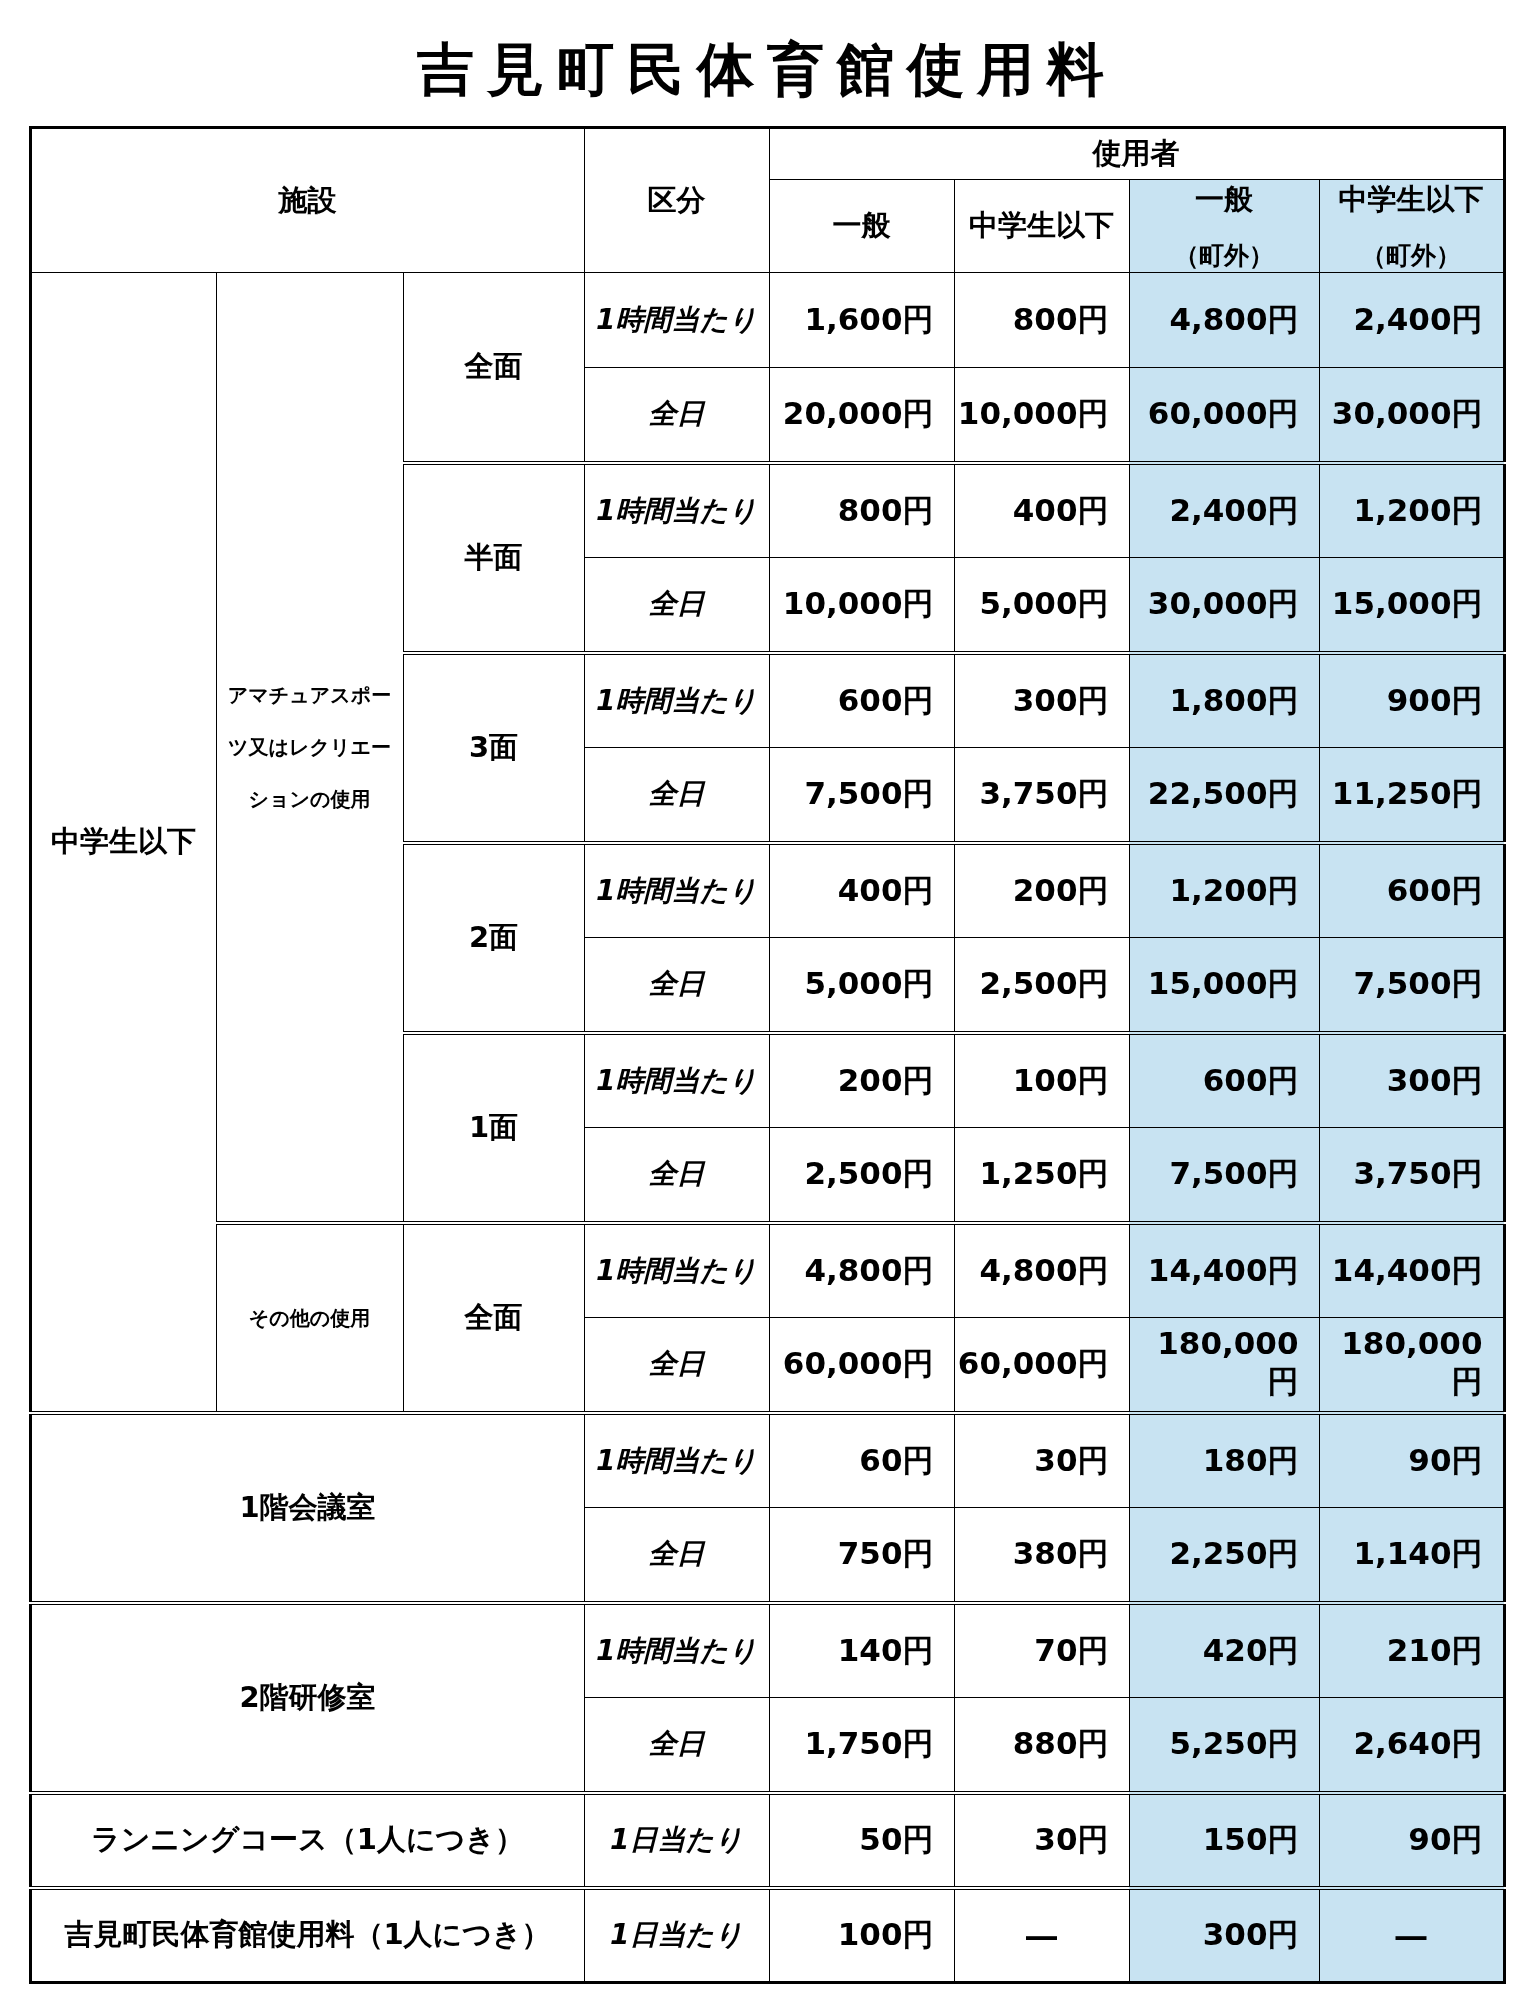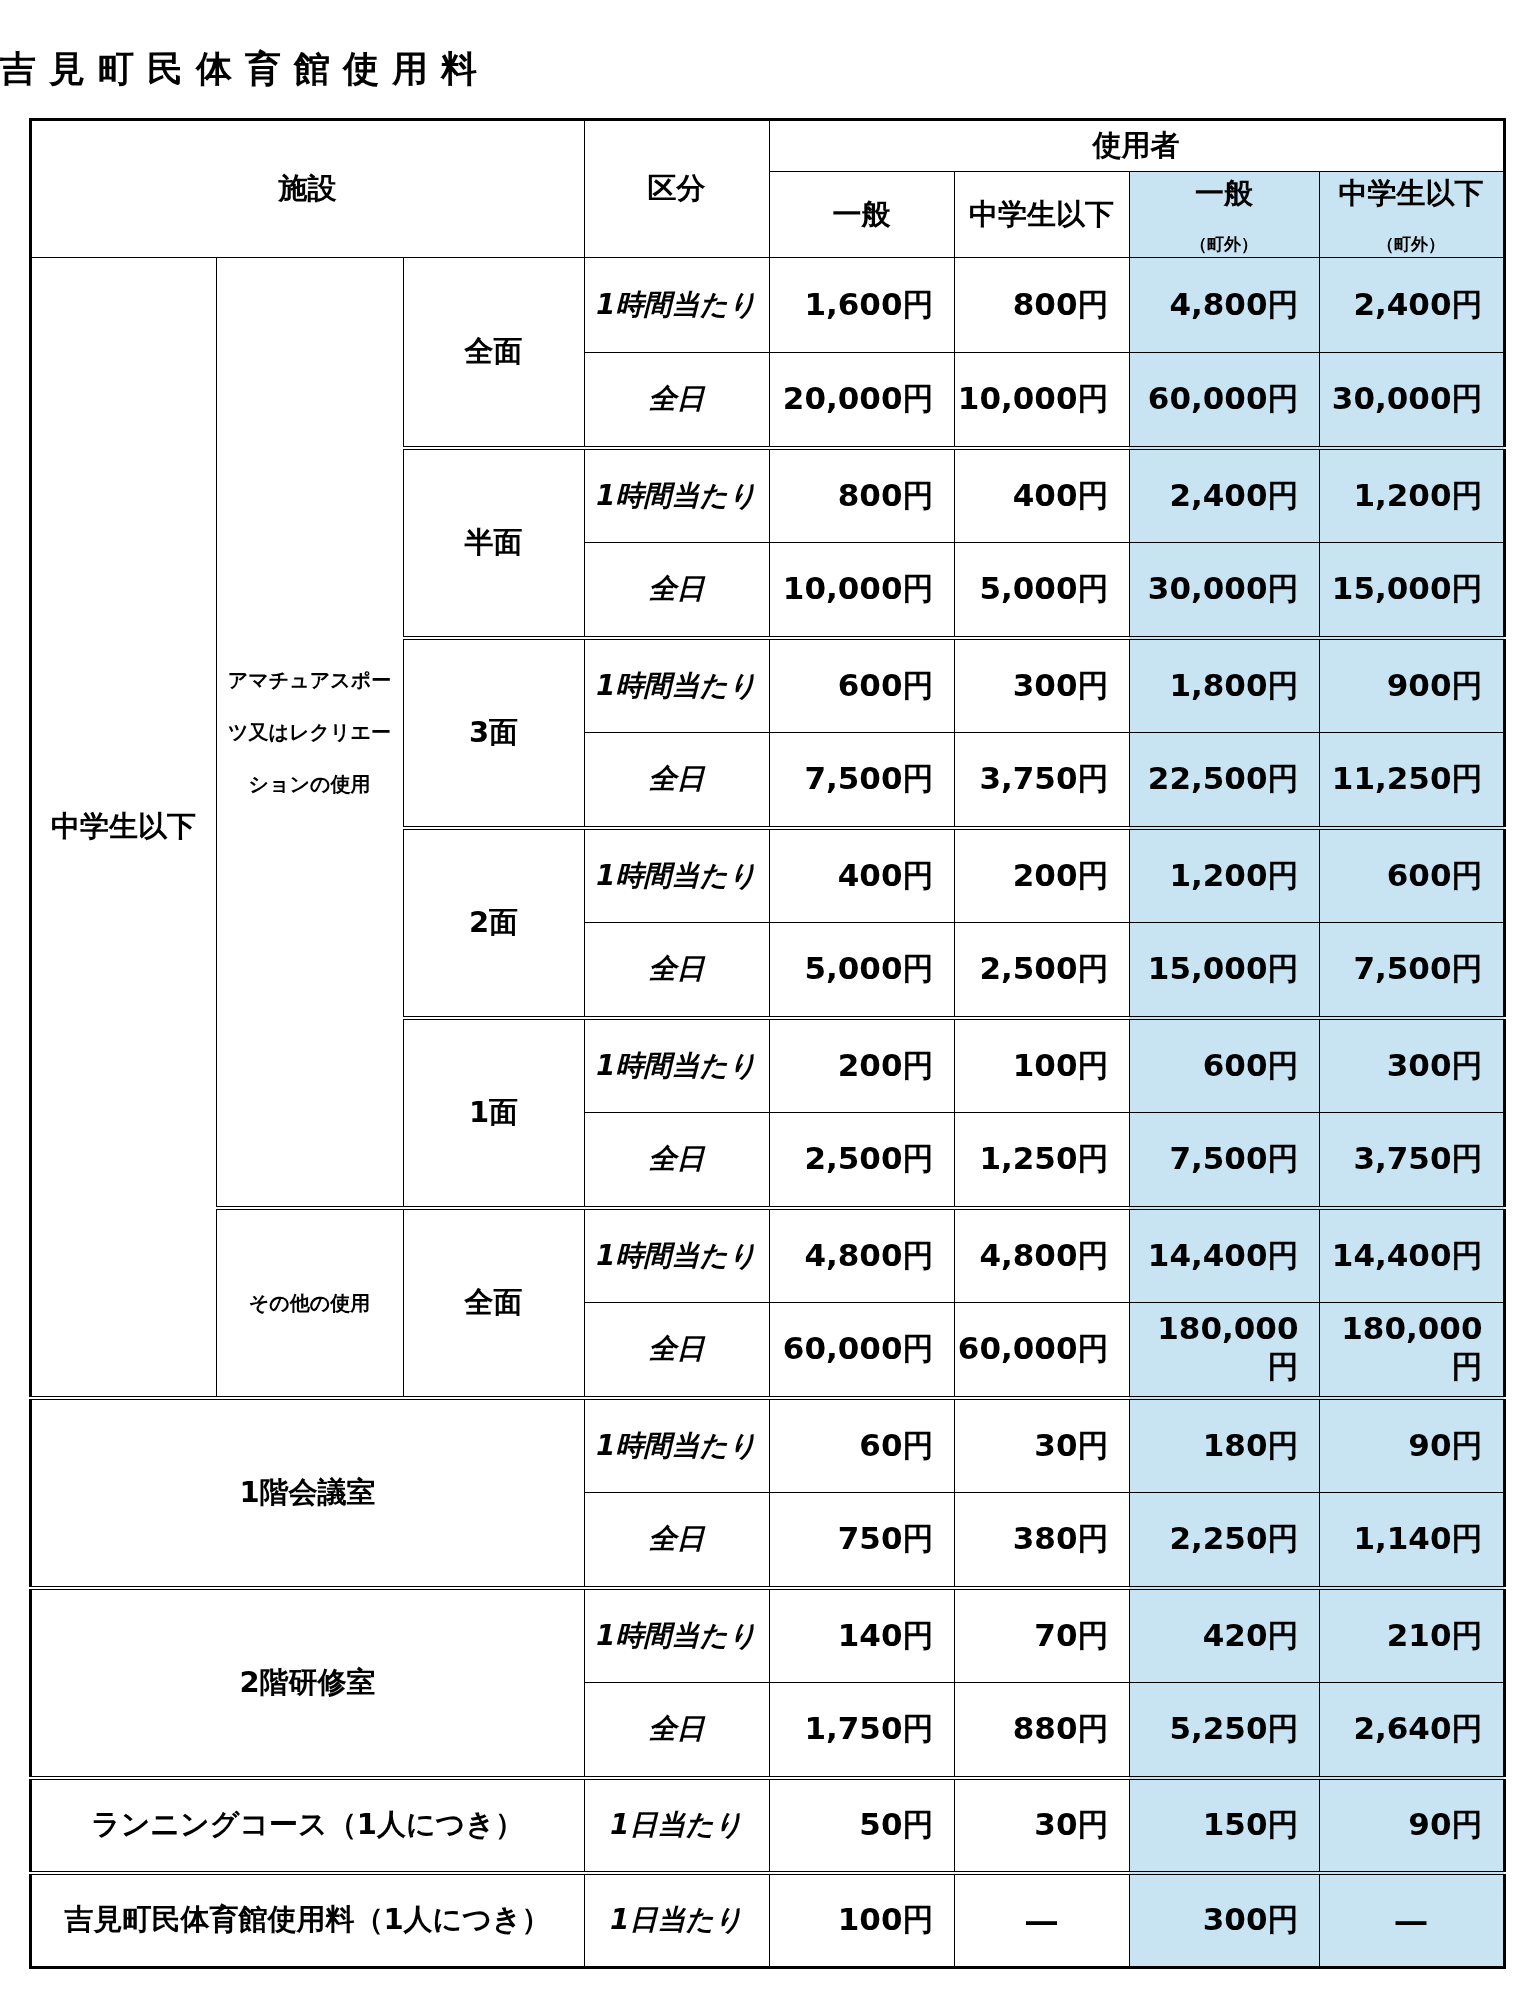--- a/index.html
+++ b/index.html
@@ -4,23 +4,23 @@
 <style>
   html, body {
     margin: 0; padding: 0;
     width: 1534px;
     background: #ffffff;
     font-family: "DejaVu Sans", "Liberation Sans", sans-serif;
     font-weight: bold;
     color: #000;
   }
   h1.title {
-    margin: 38px 0 18px 0;
-    text-align: left;
-    font-size: 36px;
+    margin: 38px 0 26px 0;
+    text-align: center;
+    font-size: 57px;
     line-height: 62px;
     letter-spacing: 13px;
     font-weight: 900;
     white-space: nowrap;
   }
   table.fees {
     margin: 0 auto;
     width: 1474px;
     table-layout: fixed;
     border-collapse: collapse;
@@ -38,21 +38,21 @@
     border: 1px solid #000;
     text-align: center;
     vertical-align: middle;
     font-size: 29px;
     font-weight: bold;
     padding: 0;
   }
   thead tr.h1 { height: 52px; }
   thead tr.h2 { height: 86px; }
   tbody tr { height: 95px; }
-  th .sub { display: block; font-size: 17px; margin-top: 19px; }
+  th .sub { display: block; font-size: 25px; margin-top: 19px; }
   td.use {
     word-break: break-all;
     padding: 0 8px;
     line-height: 52px;
     font-size: 20px;
   }
   td.unit { font-size: 28px; font-style: italic; }
   td.price {
     text-align: right;
     padding-right: 20px;

